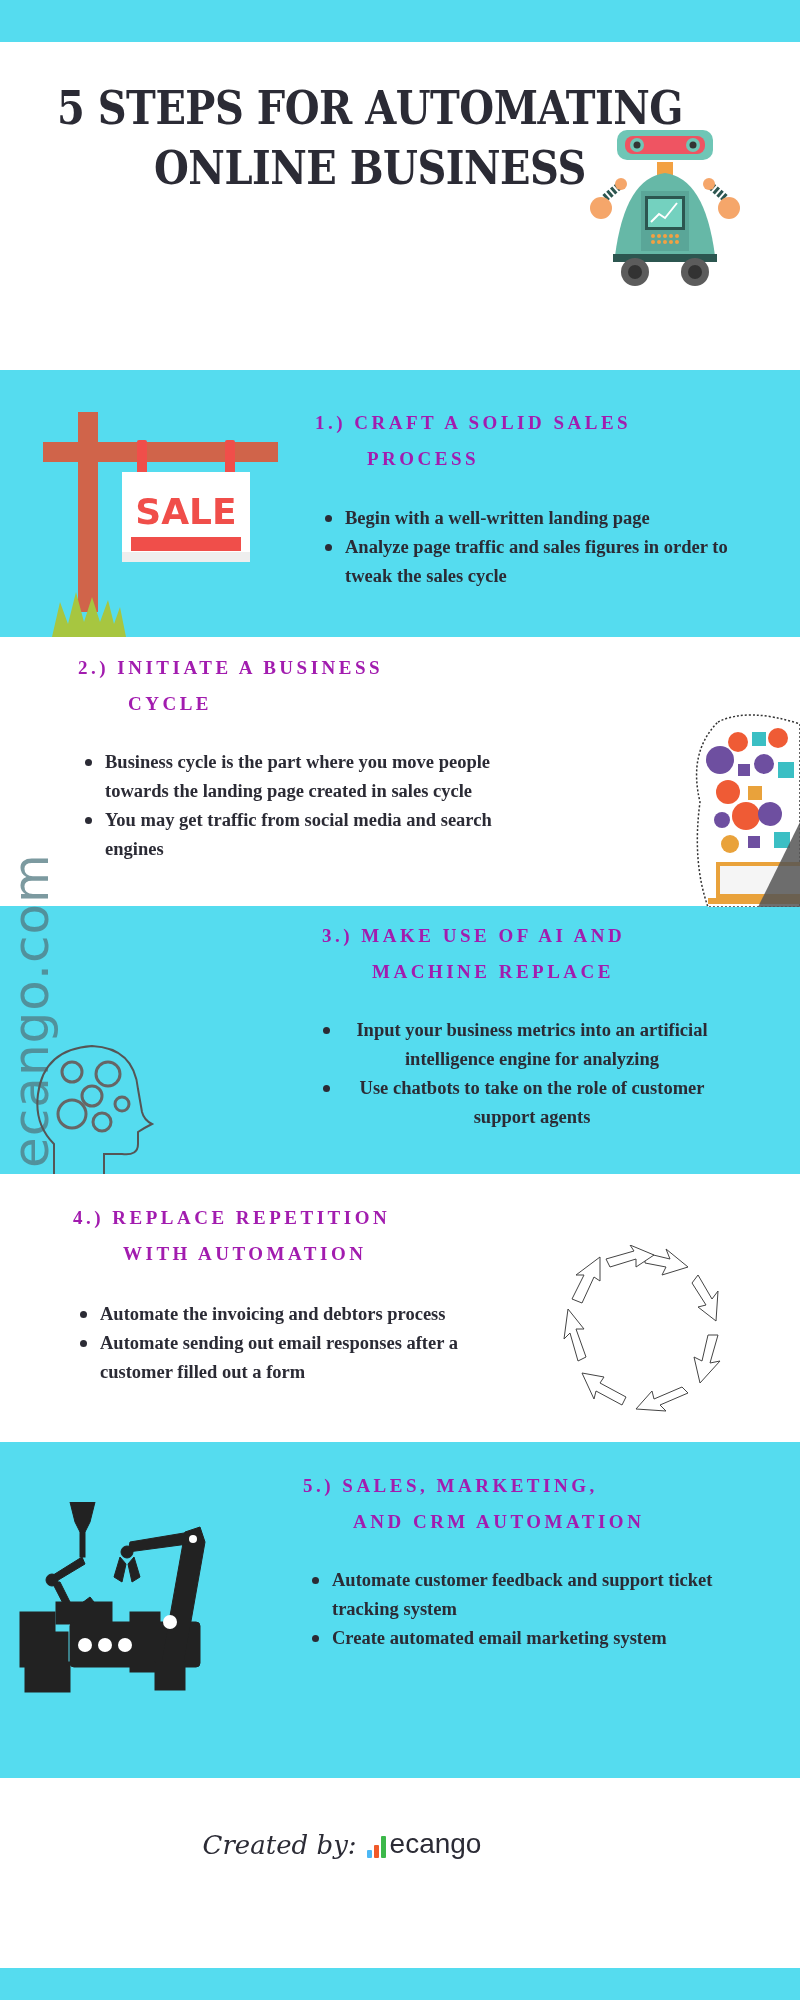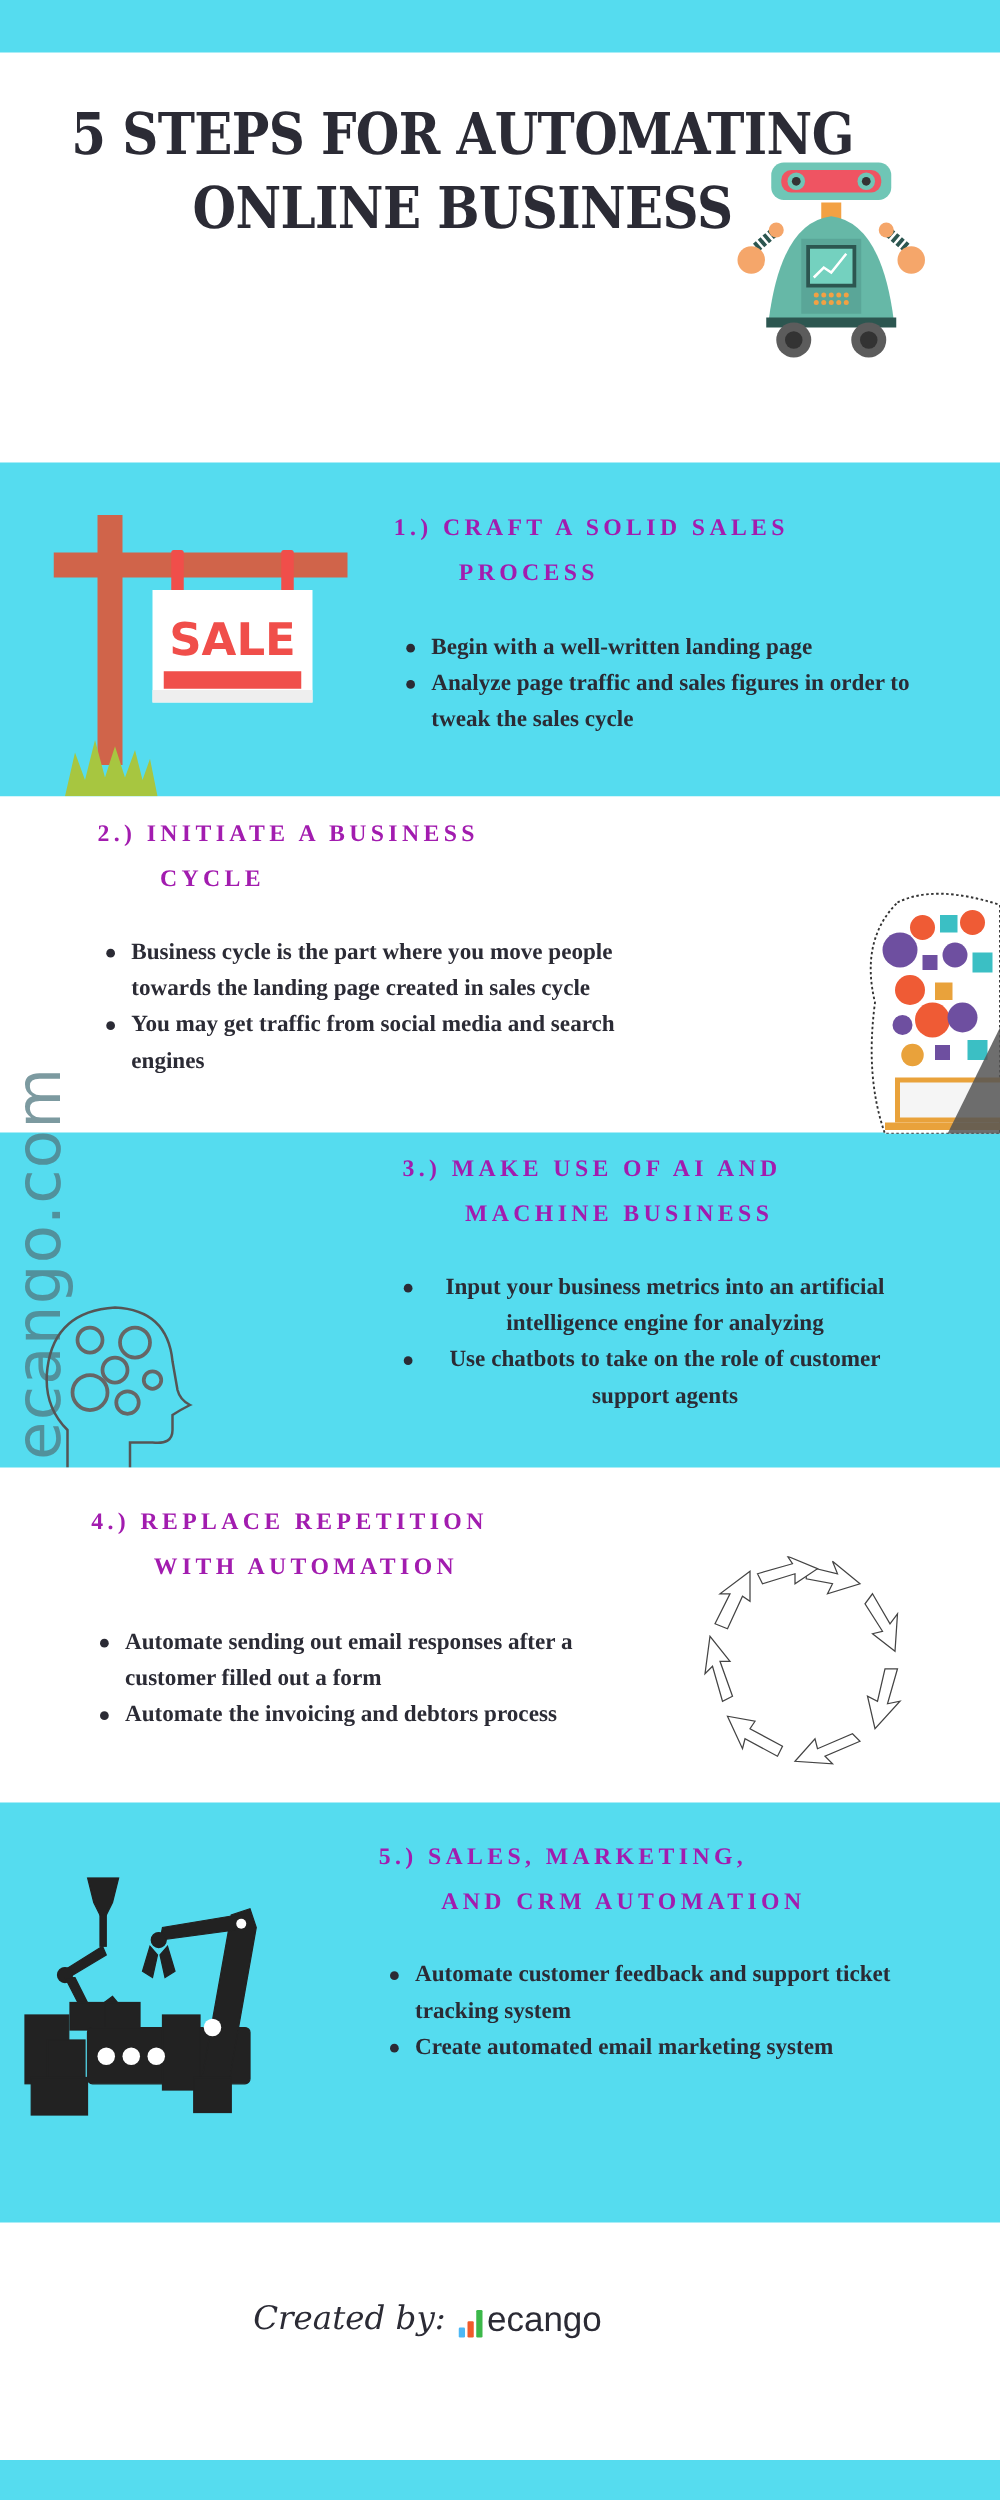--- a/index.html
+++ b/index.html
@@ -29,21 +29,21 @@
     .bullets li::before { content: ""; position: absolute; left: 2px; top: 11px; width: 7px; height: 7px;
       border-radius: 50%; background: #2b2b35; }
 
     .watermark {
       position: absolute; left: 2px; top: 1168px; transform: rotate(-90deg); transform-origin: left top;
       font-family: "DejaVu Sans", sans-serif; font-size: 50px; color: rgba(80,120,128,0.75);
       letter-spacing: 1px; white-space: nowrap;
     }
 
     .footer { position: absolute; top: 1830px; left: 0; width: 684px; text-align: center; height: 40px;
-      display: flex; justify-content: center; align-items: flex-end; gap: 10px; }
+      display: flex; justify-content: center; align-items: flex-start; gap: 10px; }
     .created-by { font-family: "DejaVu Serif", serif; font-style: italic; font-size: 26px; color: #2b2b35; }
     .brand { display: flex; align-items: flex-end; gap: 2px; }
     .brand-bars { display: flex; align-items: flex-end; gap: 2px; height: 24px; margin-right: 2px; }
     .brand-bars i { display: block; width: 5px; border-radius: 1px; }
     .brand-name { font-family: "Liberation Sans", sans-serif; font-size: 28px; color: #2b2b35; line-height: 28px; }
     svg { position: absolute; }
   </style>
 </head>
 <body>
 
@@ -146,21 +146,21 @@
   <rect x="60" y="124" width="12" height="12" fill="#6e4fa0"></rect>
   <rect x="86" y="120" width="16" height="16" fill="#3bbfc4"></rect>
   <rect x="28" y="150" width="84" height="36" fill="#e9a23b"></rect>
   <rect x="32" y="154" width="80" height="28" fill="#f5f5f5"></rect>
   <rect x="20" y="186" width="92" height="6" fill="#e9a23b"></rect>
   <path d="M112 110 L112 195 L70 195 Z" fill="#555" opacity="0.85"></path>
 </svg>
 
 <div class="step-heading" style="left:298px;top:918px;margin-left:24px;">
   <span>3.) MAKE USE OF AI AND</span>
-  <span class="l2" style="padding-left:50px;">MACHINE BUSINESS</span>
+  <span class="l2" style="padding-left:50px;">MACHINE REPLACE</span>
 </div>
 <ul class="bullets" style="left:321px;top:1016px;width:400px;text-align:center;">
   <li>Input your business metrics into an artificial intelligence engine for analyzing</li>
   <li>Use chatbots to take on the role of customer support agents</li>
 </ul>
 
 <svg style="left:34px;top:1044px;" width="130" height="130" viewBox="0 0 130 130">
   <path d="M20 130 L20 100 Q0 80 4 50 Q10 5 58 2 Q100 4 104 45 L108 68 Q110 76 118 80 Q110 84 104 88 L104 100 Q104 112 88 110 L70 110 L70 130" fill="none" stroke="#555" stroke-width="2"></path>
   <g fill="none" stroke="#666" stroke-width="3">
     <circle cx="38" cy="28" r="10"></circle>
@@ -170,22 +170,22 @@
       <circle cx="68" cy="78" r="9"></circle>
       <circle cx="88" cy="60" r="7"></circle>
   </g>
 </svg>
 
 <div class="step-heading" style="left:73px;top:1200px;">
   <span>4.) REPLACE REPETITION</span>
   <span class="l2" style="padding-left:50px;">WITH AUTOMATION</span>
 </div>
 <ul class="bullets" style="left:78px;top:1300px;width:420px;">
+  <li>Automate the invoicing and debtors process</li>
   <li>Automate sending out email responses after a customer filled out a form</li>
-  <li>Automate the invoicing and debtors process</li>
 </ul>
 
 <svg style="left:560px;top:1245px;" width="170" height="170" viewBox="0 0 170 170">
   <g fill="#ffffff" stroke="#444" stroke-width="1">
     <path d="M85 8 L110 14 L106 4 L128 22 L102 30 L106 22 L85 18 Z"></path>
     <path d="M138 30 L152 54 L158 46 L156 76 L138 62 L146 60 L132 38 Z"></path>
     <path d="M158 90 L150 118 L160 116 L140 138 L134 112 L142 116 L148 90 Z"></path>
     <path d="M128 148 L100 160 L106 166 L76 164 L92 146 L94 154 L122 142 Z"></path>
     <path d="M62 160 L36 146 L34 154 L22 128 L44 132 L40 138 L66 152 Z"></path>
     <path d="M18 116 L10 88 L4 94 L8 64 L24 84 L16 84 L26 112 Z"></path>

